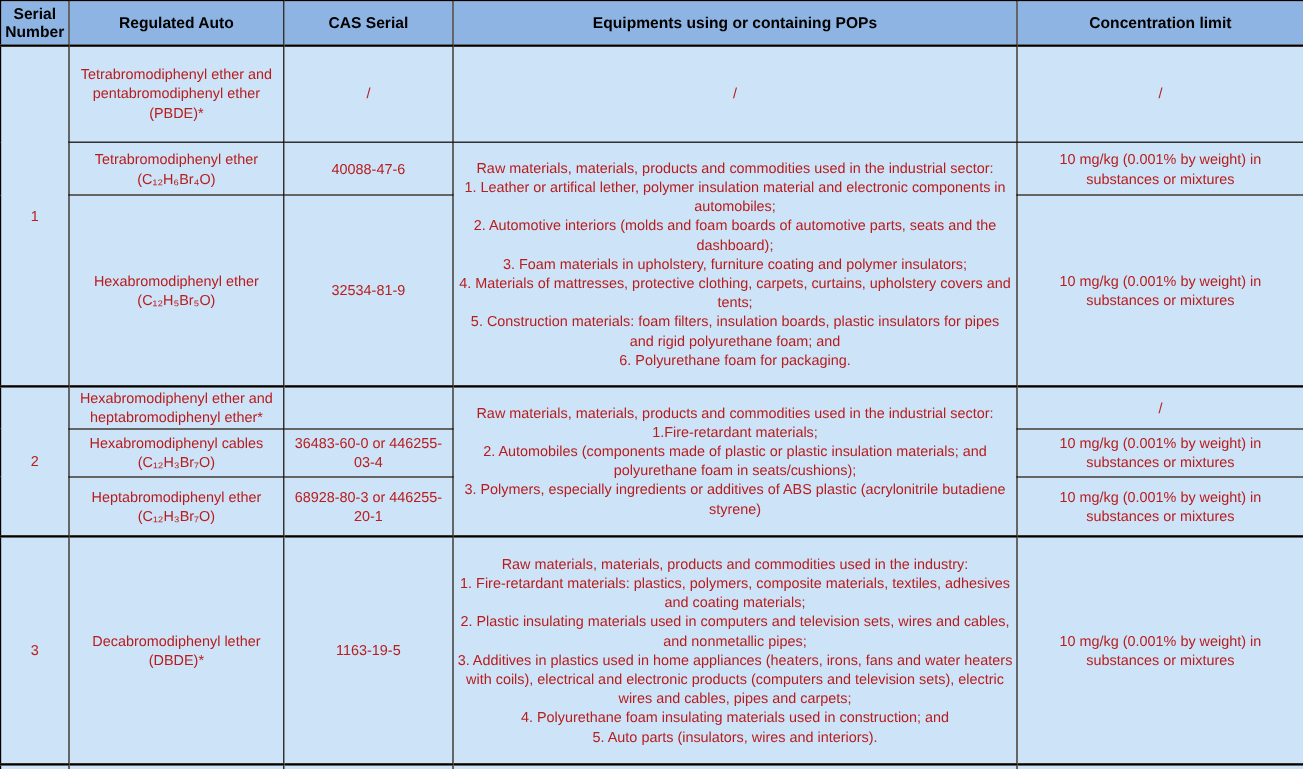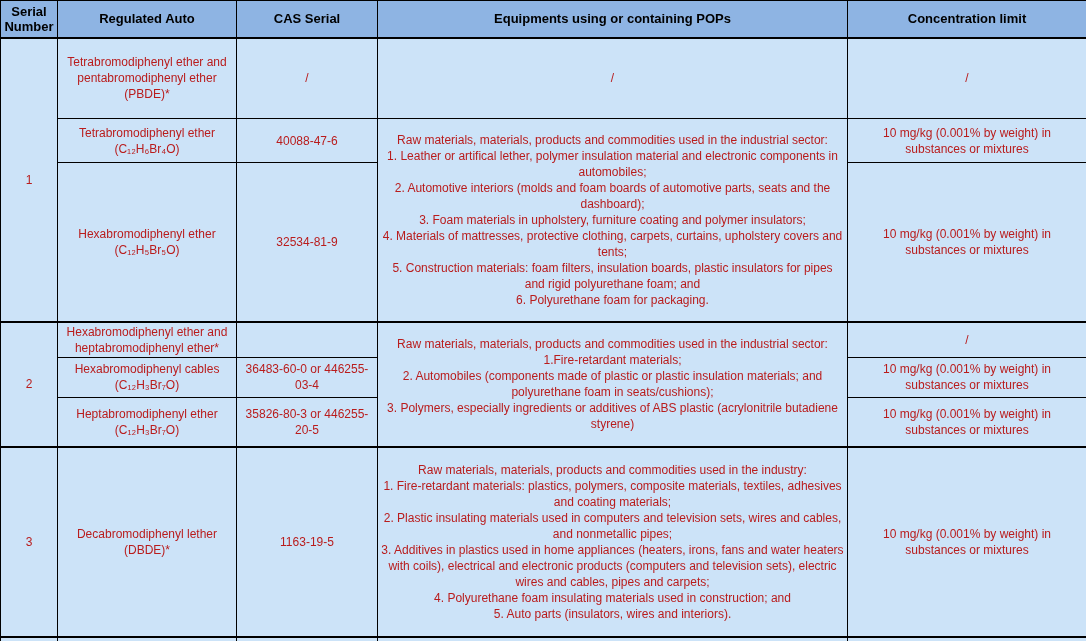--- a/index.html
+++ b/index.html
@@ -117,21 +117,21 @@
           <span class="line">(C₁₂H₃Br₇O)</span>
         </td>
         <td>36483-60-0 or 446255-03-4</td>
         <td>10 mg/kg (0.001% by weight) in substances or mixtures</td>
       </tr>
       <tr style="height:50px">
         <td>
           <span class="line">Heptabromodiphenyl ether</span>
           <span class="line">(C₁₂H₃Br₇O)</span>
         </td>
-        <td>35826-80-3 or 446255-20-5</td>
+        <td>68928-80-3 or 446255-20-1</td>
         <td>10 mg/kg (0.001% by weight) in substances or mixtures</td>
       </tr>
 
       <tr class="group-start" style="height:190px">
         <td>3</td>
         <td>
           <span class="line">Decabromodiphenyl lether</span>
           <span class="line">(DBDE)*</span>
         </td>
         <td>1163-19-5</td>

